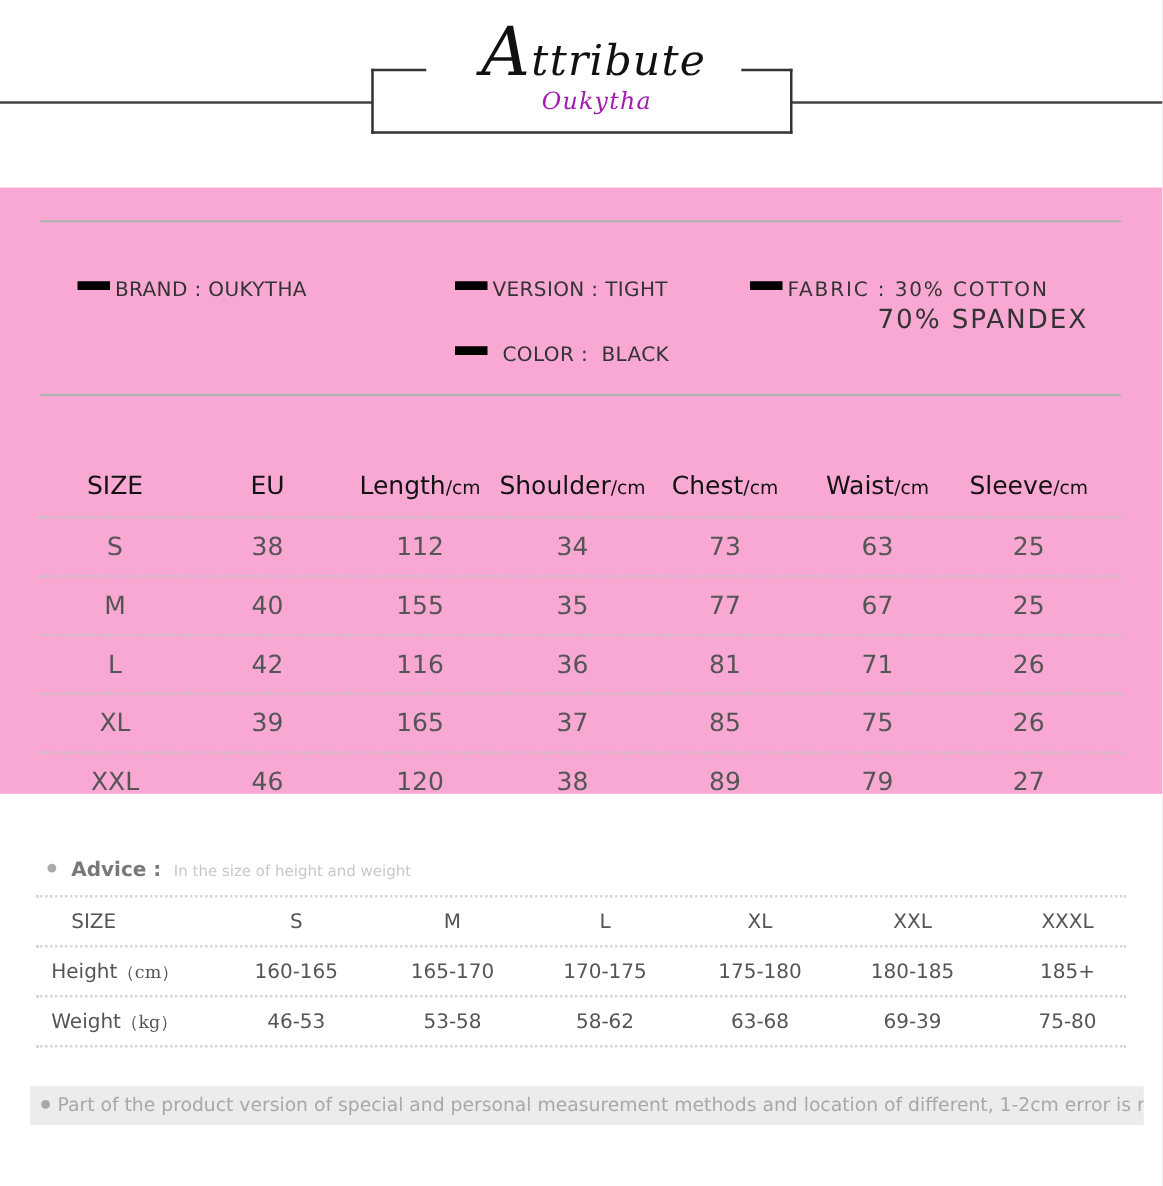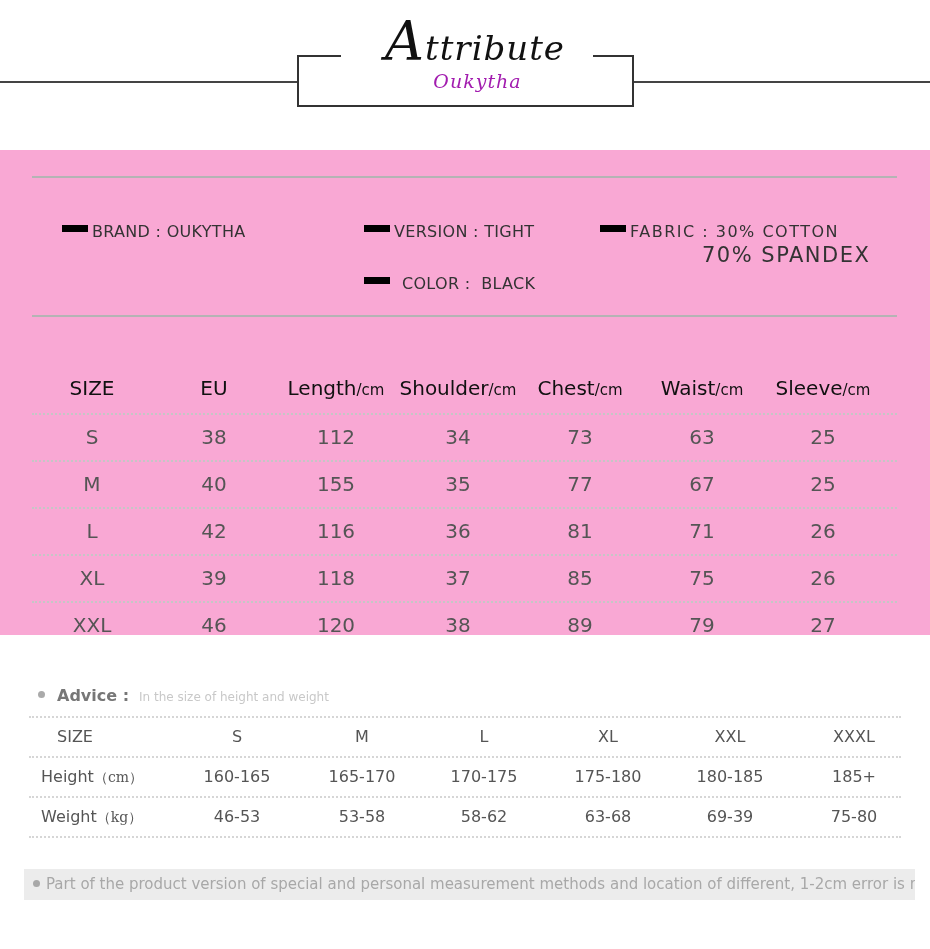--- a/index.html
+++ b/index.html
@@ -133,21 +133,21 @@
       <div class="st-cell" style="left:182px">42</div>
       <div class="st-cell" style="left:304px">116</div>
       <div class="st-cell" style="left:426px">36</div>
       <div class="st-cell" style="left:548px">81</div>
       <div class="st-cell" style="left:670px">71</div>
       <div class="st-cell" style="left:791px">26</div>
     </div>
     <div class="st-row body">
       <div class="st-cell" style="left:60px">XL</div>
       <div class="st-cell" style="left:182px">39</div>
-      <div class="st-cell" style="left:304px">118</div>
+      <div class="st-cell" style="left:304px">165</div>
       <div class="st-cell" style="left:426px">37</div>
       <div class="st-cell" style="left:548px">85</div>
       <div class="st-cell" style="left:670px">75</div>
       <div class="st-cell" style="left:791px">26</div>
     </div>
     <div class="st-row body last">
       <div class="st-cell" style="left:60px">XXL</div>
       <div class="st-cell" style="left:182px">46</div>
       <div class="st-cell" style="left:304px">120</div>
       <div class="st-cell" style="left:426px">38</div>

